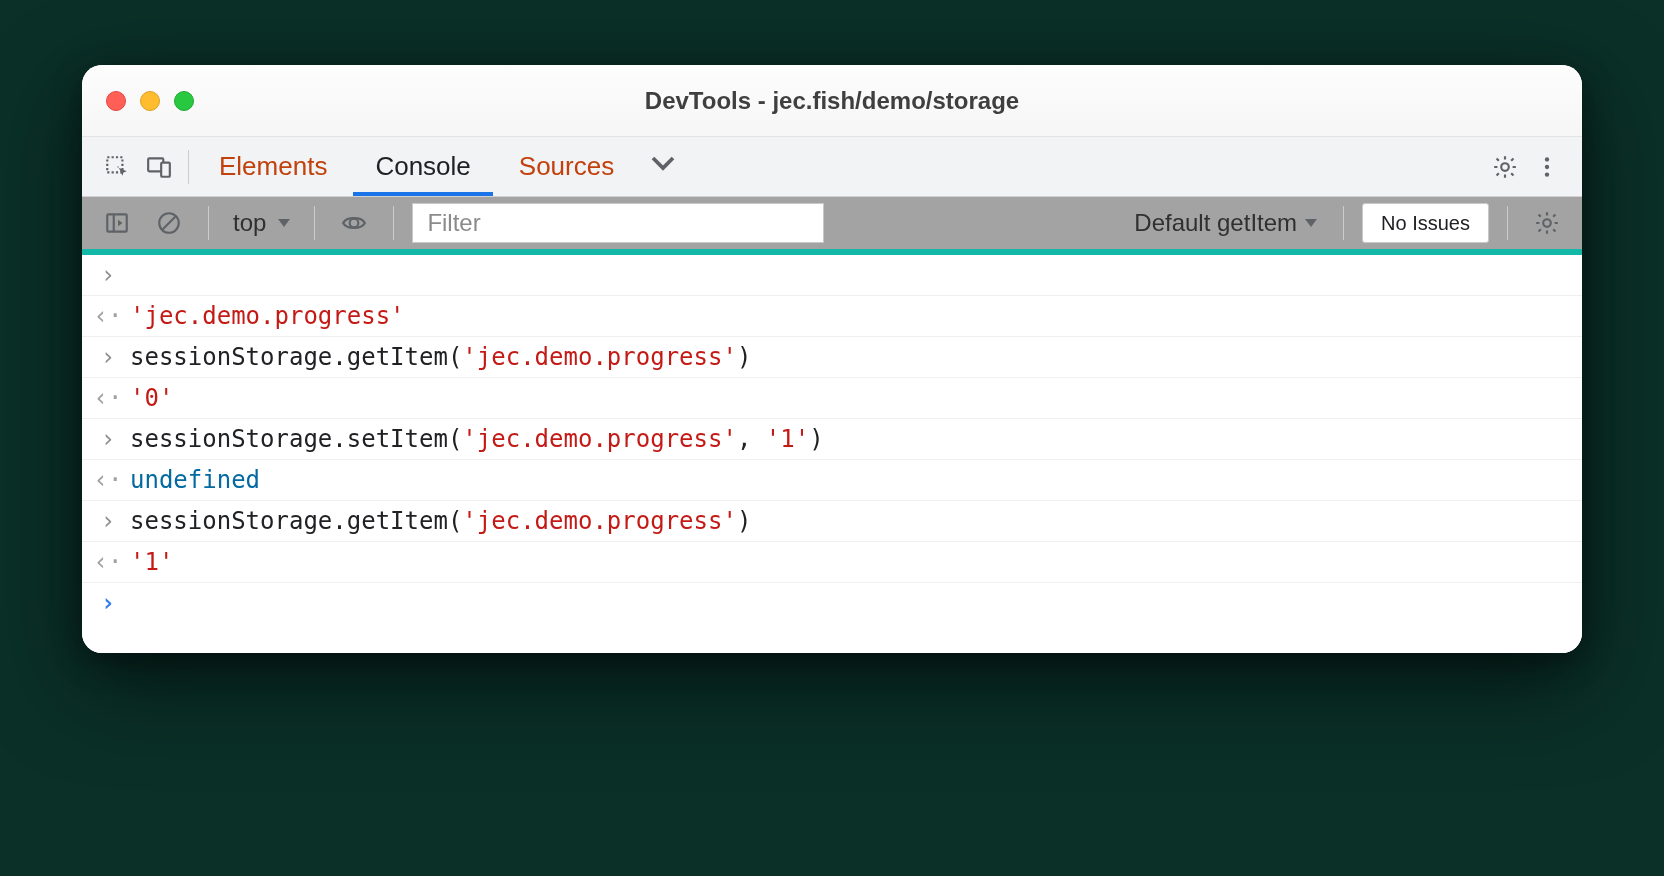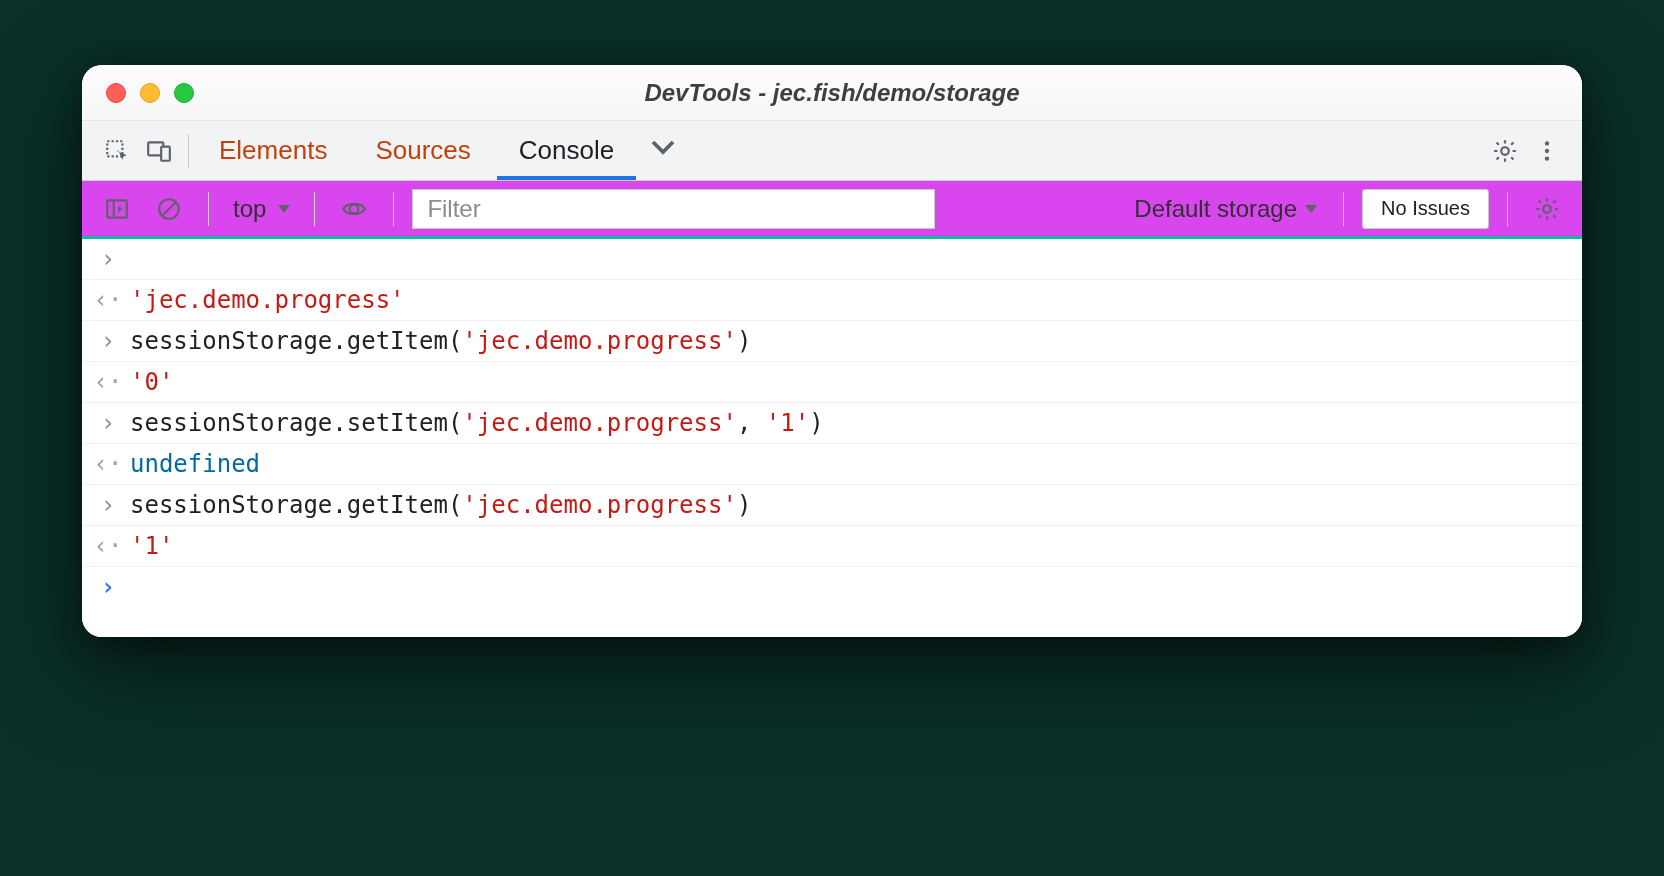--- a/index.html
+++ b/index.html
@@ -14,27 +14,26 @@
 }
 .window {
   width: 1500px;
   background: #fff;
   border-radius: 20px;
   box-shadow: 0 30px 90px rgba(0,0,0,0.55), 0 8px 30px rgba(0,0,0,0.4);
   margin-top: 65px;
   overflow: hidden;
 }
 .titlebar {
-  height: 56px;
+  height: 72px;
   background: linear-gradient(#fdfdfd,#f6f6f6);
   border-bottom: 1px solid #e3e3e3;
   display: flex;
   align-items: center;
   position: relative;
-  font-style: italic;
 }
 .traffic { display: flex; gap: 14px; position: absolute; left: 24px; }
 .dot { width: 20px; height: 20px; border-radius: 50%; }
 .dot.red { background: #ff5f57; border:1px solid #e24640;}
 .dot.yellow { background: #febc2e; border:1px solid #dfa023;}
 .dot.green { background: #28c840; border:1px solid #1faa33;}
 .title { flex:1; text-align:center; font-size: 24px; font-weight:600; color:#3f3f3f;}
 .tabs {
   height: 60px;
   background:#f1f3f4;
@@ -46,30 +45,30 @@
 .icon-btn { width:42px; height:42px; display:flex; align-items:center; justify-content:center; color:#5f6367; cursor:pointer;}
 .icon-btn svg { width:26px; height:26px; }
 .divider { width:1px; height:34px; background:#ccc; margin:0 8px;}
 .tabgroup { display:flex; align-items:center; height:100%; gap: 4px;}
 .tab { padding:0 22px; height:100%; display:flex; align-items:center; font-size:26px; color:#c2410c; cursor:pointer;}
 .tab.active { color:#202124; border-bottom:4px solid #1a73e8; padding-top:4px;}
 .spacer { flex:1;}
 .more { font-size:26px; color:#5f6367; padding:0 8px; cursor:pointer;}
 .toolbar {
   height:58px;
-  background:#d946ef;
-  border-bottom:3px solid #14b8a6;
+  background:#a3a3a3;
+  border-bottom:6px solid #14b8a6;
   display:flex;
   align-items:center;
   padding:0 14px;
   gap:10px;
 }
 .ctx-sel { display:flex; align-items:center; gap:8px; font-size:24px; color:#303030; cursor:pointer; padding:0 6px;}
 .filter-input {
-  width:523px; height:40px; border:1px solid #c9c9c9; background:#fff;
+  width:412px; height:40px; border:1px solid #c9c9c9; background:#fff;
   font-size:24px; padding:0 14px; color:#333;
 }
 .filter-input::placeholder { color:#8b8b8b;}
 .lvls { display:flex; align-items:center; gap:4px; font-size:24px; color:#303030; cursor:pointer; padding:0 8px;}
 .issues-btn { height:40px; border:1px solid #c9c9c9; background:#fff; font-size:20px; padding:0 18px; color:#202124; cursor:pointer; border-radius:3px;}
 .console-body { background:#fff; font-family: Menlo, Consolas, monospace; font-size:24px; padding-bottom:30px;}
 .row { display:flex; align-items:flex-start; padding:6px 16px; border-bottom:1px solid #f0f0f0; gap:12px;}
 .row.noborder { border-bottom:none;}
 .gutter { width:20px; color:#919191; flex-shrink:0; user-select:none; display:flex; align-items:center; justify-content:center;}
 .gutter.in { color:#909090;}
@@ -106,22 +105,22 @@
     </div>
     <div class="icon-btn">
       <svg viewBox="0 0 24 24" fill="none" stroke="currentColor" stroke-width="2">
         <rect x="2" y="4" width="14" height="12" rx="1"></rect>
         <rect x="14" y="8" width="8" height="13" rx="1" fill="#f1f3f4"></rect>
       </svg>
     </div>
     <div class="divider"></div>
     <div class="tabgroup">
       <div class="tab">Elements</div>
+      <div class="tab active">Console</div>
       <div class="tab">Sources</div>
-      <div class="tab active">Console</div>
       <div class="more chev-more">
         <svg viewBox="0 0 24 24" fill="none" stroke="currentColor" stroke-width="3">
             <path d="M4 8l8 8 8-8"></path>
           </svg>
       </div>
     </div>
     <div class="spacer"></div>
     <div class="icon-btn">
       <svg viewBox="0 0 24 24" fill="none" stroke="currentColor" stroke-width="2">
         <circle cx="12" cy="12" r="3.5"></circle>
@@ -160,21 +159,21 @@
     <div class="icon-btn">
       <svg viewBox="0 0 24 24" fill="none" stroke="currentColor" stroke-width="2">
           <circle cx="12" cy="12" r="4"></circle>
           <path d="M2 12c3-6 17-6 20 0-3 6-17 6-20 0z"></path>
         </svg>
     </div>
     <div class="divider"></div>
     <input class="filter-input" placeholder="Filter" style="">
     <div class="spacer"></div>
     <div class="lvls">
-      <span>Default storage</span>
+      <span>Default getItem</span>
       <span class="tri"></span>
     </div>
     <div class="divider"></div>
     <button class="issues-btn">No Issues</button>
     <div class="divider"></div>
     <div class="icon-btn">
       <svg viewBox="0 0 24 24" fill="none" stroke="currentColor" stroke-width="2">
         <circle cx="12" cy="12" r="3.5"></circle>
         <path d="M12 2v3M12 19v3M4.2 4.2l2.1 2.1M17.7 17.7l2.1 2.1M2 12h3M19 12h3M4.2 19.8l2.1-2.1M17.7 6.3l2.1-2.1"></path>
       </svg>

